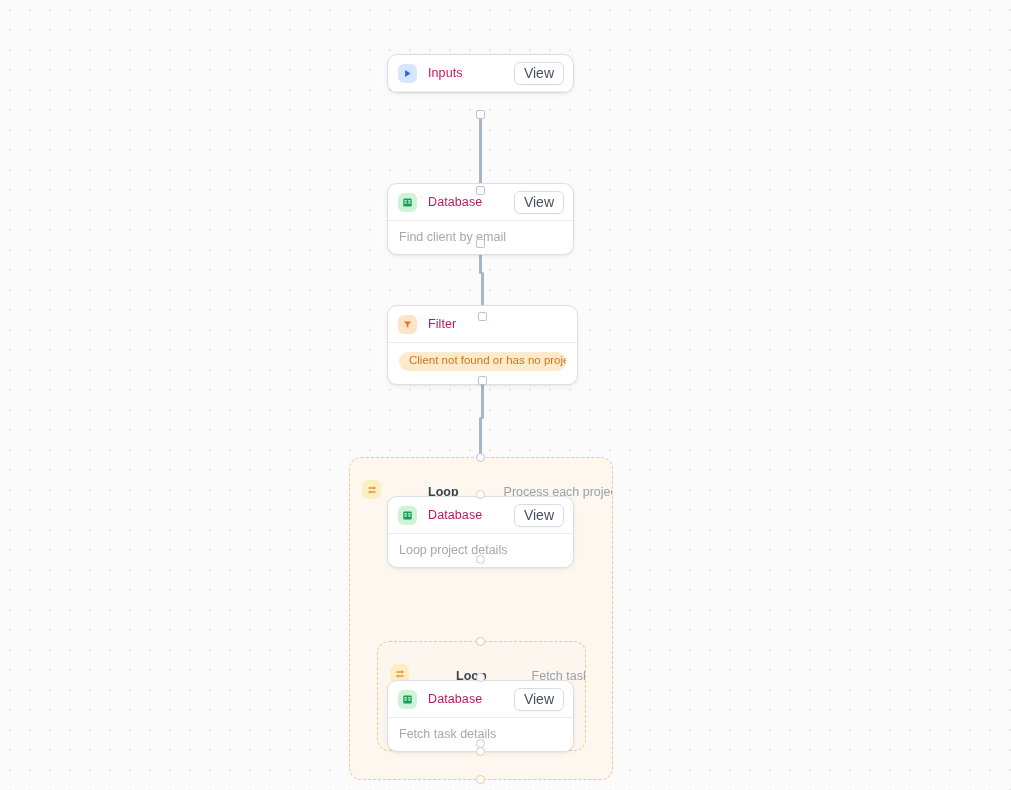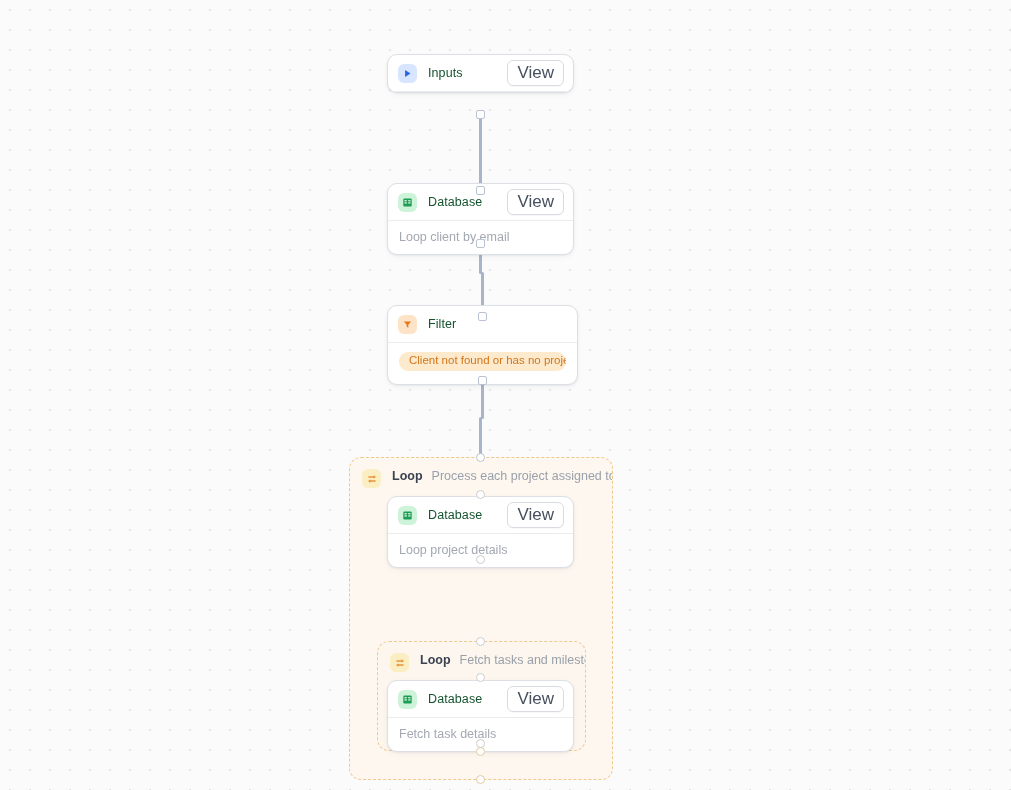--- a/index.html
+++ b/index.html
@@ -77,27 +77,27 @@
     justify-content: center;
   }
   .ic-blue  { background: #d7e5fe; }
   .ic-green { background: #cdf3d9; }
   .ic-orange{ background: #fde4c8; }
   .ic-loop  { background: #fbeec2; }
 
   .node-title {
     margin-left: 11px;
     font-size: 12.5px;
-    color: #14532d;
+    color: #be185d;
     letter-spacing: .1px;
     white-space: nowrap;
   }
   .view-btn {
     margin-left: auto;
-    font-size: 17px;
+    font-size: 14px;
     color: #4a5costs;
     color: #46505f;
     background: #fff;
     border: 1px solid #d8dce1;
     border-radius: 6px;
     padding: 3px 9px 4px;
     line-height: 1;
     box-shadow: 0 1px 1px rgba(0,0,0,0.03);
     cursor: pointer;
   }
@@ -126,23 +126,24 @@
     position: absolute;
     border: 1.4px dashed #f0c98a;
     border-radius: 12px;
     background: #fdf7f0;
     z-index: 2;
   }
   .loop-inner-bg { background: #fdf6ee; }
 
   .loop-head {
     display: flex;
-    align-items: flex-start;
+    align-items: flex-end;
     padding: 11px 0 0 12px;
     height: 41px;
+    gap: 36px;
   }
   .loop-label {
     margin-left: 11px;
     font-size: 12.5px;
     color: #3b4250;
     font-weight: bold;
   }
   .loop-desc {
     margin-left: 9px;
     font-size: 12.5px;
@@ -227,21 +228,21 @@
           <rect x="1.4" y="1.6" width="9.2" height="8.8" rx="1.4" fill="#1f9d55"></rect>
           <rect x="2.7" y="3.3" width="2.5" height="1.5" fill="#cdf3d9"></rect>
           <rect x="6.8" y="3.3" width="2.5" height="1.5" fill="#cdf3d9"></rect>
           <rect x="2.7" y="5.7" width="2.5" height="1.5" fill="#cdf3d9"></rect>
           <rect x="6.8" y="5.7" width="2.5" height="1.5" fill="#cdf3d9"></rect>
         </svg>
       </span>
       <span class="node-title">Database</span>
       <button class="view-btn">View</button>
     </div>
-    <div class="node-body">Loop client by email</div>
+    <div class="node-body">Find client by email</div>
   </div>
 
   <div class="node" style="left:387px; top:305px; width:191px;">
     <div class="node-head">
       <span class="node-icon ic-orange">
         <svg width="11" height="11" viewBox="0 0 12 12">
           <path d="M2 2.6 H10 L6.9 6.3 V9.6 L5.1 8.5 V6.3 Z" fill="#e8761b"></path>
         </svg>
       </span>
       <span class="node-title">Filter</span>

